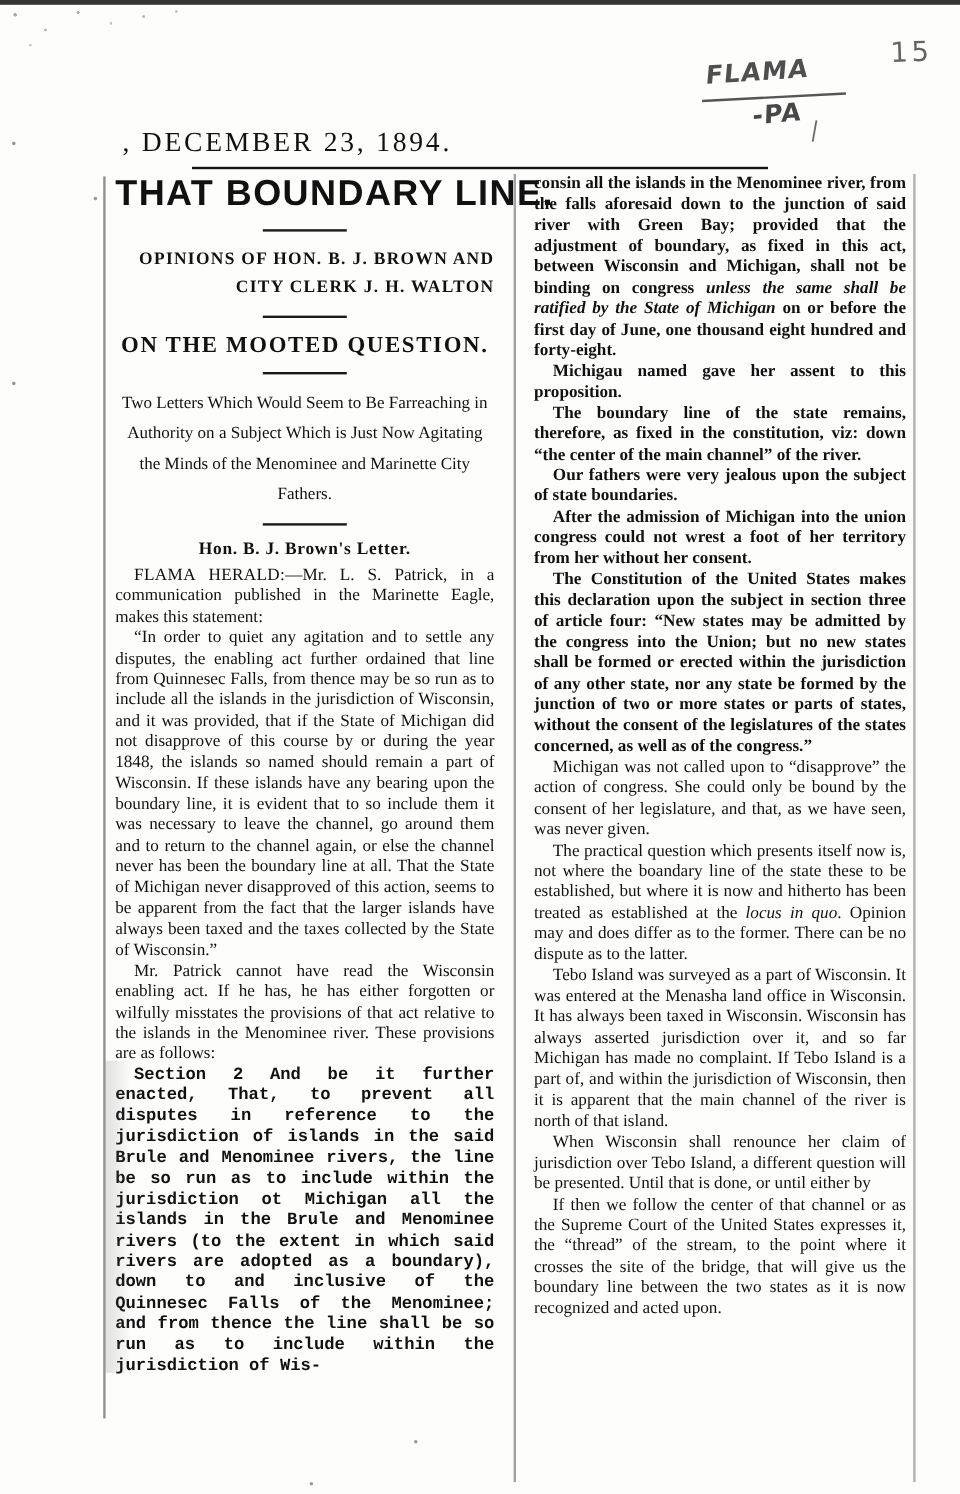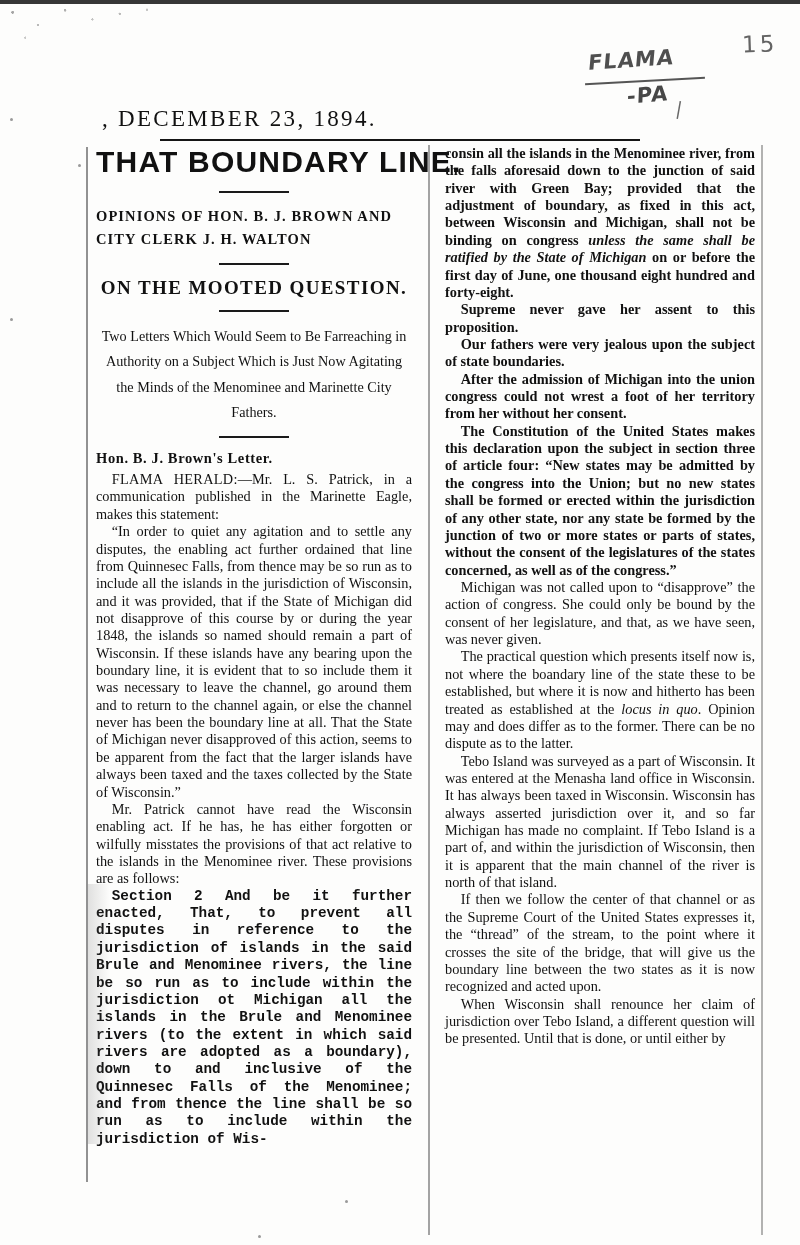--- a/index.html
+++ b/index.html
@@ -160,21 +160,21 @@
     width: 70px;
     height: 2px;
     background: #1a1a1a;
     margin: 11px auto 12px;
   }
   .deck-1 {
     font-family: "Liberation Serif", "DejaVu Serif", serif;
     font-size: 14.5px;
     font-weight: 700;
     letter-spacing: 1.1px;
-    text-align: left;
+    text-align: right;
     line-height: 1.62;
     margin: 0;
   }
   .deck-2 {
     font-family: "Liberation Serif", "DejaVu Serif", serif;
     font-size: 19px;
     font-weight: 700;
     letter-spacing: 1.4px;
     text-align: center;
     margin: 4px;
@@ -184,21 +184,21 @@
     font-family: "Liberation Serif", "DejaVu Serif", serif;
     font-size: 14.2px;
     text-align: center;
     line-height: 1.78;
     margin: 0;
   }
   .subhead {
     font-family: "Liberation Serif", "DejaVu Serif", serif;
     font-size: 14.5px;
     font-weight: 700;
-    text-align: left;
+    text-align: center;
     letter-spacing: .6px;
     margin: 0 0 4px 0;
   }
 
   
   .body-p {
     margin: 0;
     font-size: 14.3px;
     line-height: 1.215;
     text-align: justify;
@@ -274,26 +274,27 @@
           <p class="body-p bold weathered">Section 2  And be it further enacted, That, to prevent all disputes in reference to the jurisdiction of islands in the said Brule and Menominee rivers, the line be so run as to include within the jurisdiction ot Michigan all the islands in the Brule and Menominee rivers (to the extent in which said rivers are adopted as a boundary), down to and inclusive of the Quinnesec Falls of the Menominee; and from thence the line shall be so run as to include within the jurisdiction of Wis-</p>
         </div>
     </div>
 
     <div class="col col-right">
       <div class="col-rule-mid"></div>
       <div class="col-rule-right"></div>
 
       <div id="right-body">
           <p class="body-p bold no-indent"><span>consin all the islands in the Menominee river, from the falls aforesaid down to the junction of said river with Green Bay; provided that the adjustment of boundary, as fixed in this act, between Wisconsin and Michigan, shall not be binding on congress </span><span class="ital">unless the same shall be ratified by the State of Michigan </span><span>on or before the first day of June, one thousand eight hundred and forty-eight.</span></p>
-          <p class="body-p bold">Supreme never gave her assent to this proposition.</p>
+          <p class="body-p bold">Michigau named gave her assent to this proposition.</p>
+          <p class="body-p bold">The boundary line of the state remains, therefore, as fixed in the constitution, viz: down “the center of the main channel” of the river.</p>
           <p class="body-p bold">Our fathers were very jealous upon the subject of state boundaries.</p>
           <p class="body-p bold">After the admission of Michigan into the union congress could not wrest a foot of her territory from her without her consent.</p>
           <p class="body-p bold">The Constitution of the United States makes this declaration upon the subject in section three of article four: “New states may be admitted by the congress into the Union; but no new states shall be formed or erected within the jurisdiction of any other state, nor any state be formed by the junction of two or more states or parts of states, without the consent of the legislatures of the states concerned, as well as of the congress.”</p>
           <p class="body-p">Michigan was not called upon to “disapprove” the action of congress. She could only be bound by the consent of her legislature, and that, as we have seen, was never given.</p>
           <p class="body-p"><span>The practical question which presents itself now is, not where the boandary line of the state these to be established, but where it is now and hitherto has been treated as established at the </span><span class="ital">locus in quo</span><span>. Opinion may and does differ as to the former. There can be no dispute as to the latter.</span></p>
           <p class="body-p">Tebo Island was surveyed as a part of Wisconsin.  It was entered at the Menasha land office in Wisconsin.  It has always been taxed in Wisconsin. Wisconsin has always asserted jurisdiction over it, and so far Michigan has made no complaint.  If Tebo Island is a part of, and within the jurisdiction of Wisconsin, then it is apparent that the main channel of the river is north of that island.</p>
+          <p class="body-p">When Wisconsin shall renounce her claim of jurisdiction over Tebo Island, a different question will be presented. Until that is done, or until either by</p>
           <p class="body-p">If then we follow the center of that channel or as the Supreme Court of the United States expresses it, the “thread” of the stream, to the point where it crosses the site of the bridge, that will give us the boundary line between the two states as it is now recognized and acted upon.</p>
-          <p class="body-p">When Wisconsin shall renounce her claim of jurisdiction over Tebo Island, a different question will be presented. Until that is done, or until either by</p>
         </div>
     </div>
 
   </div>
 </div>
 
 </body></html>

